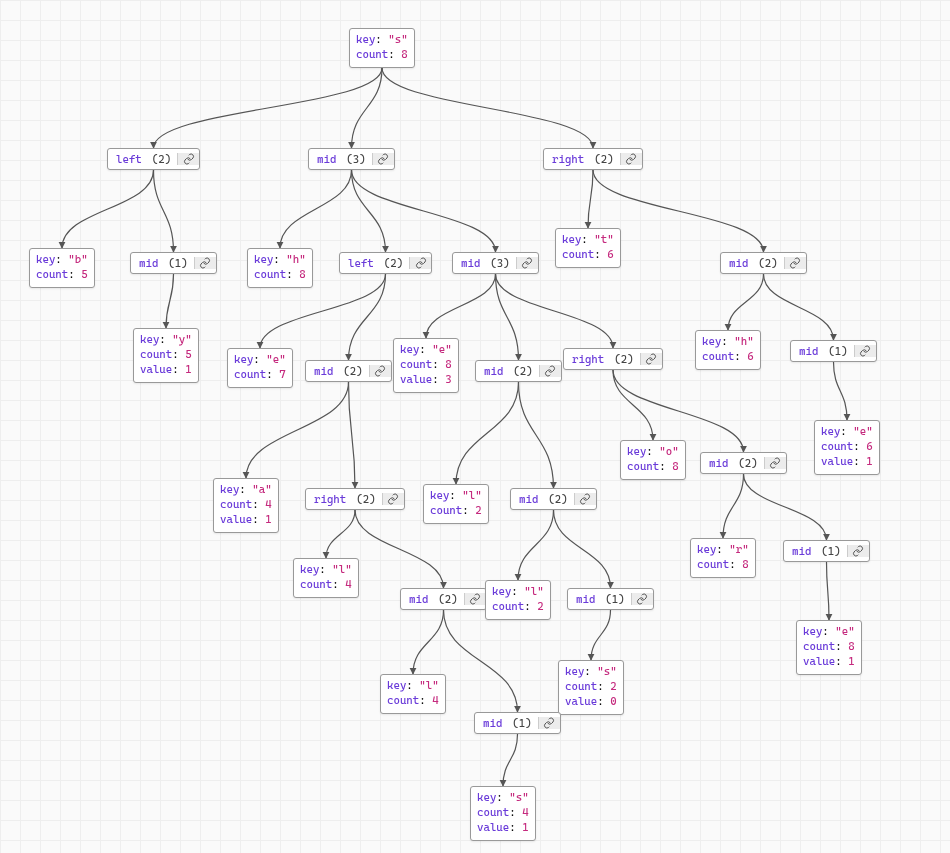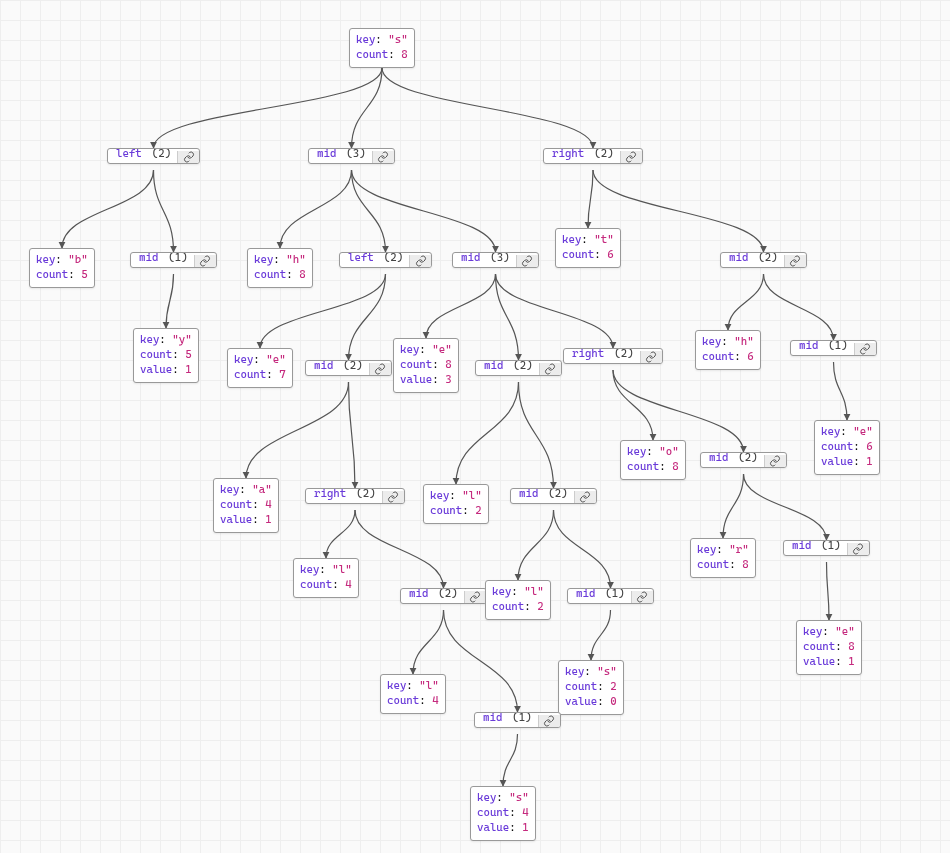--- a/index.html
+++ b/index.html
@@ -31,26 +31,26 @@
     box-shadow: 0 1px 2px rgba(0,0,0,.08);
     white-space: nowrap;
   }
   .node .k   { color: #6a3bd9; }
   .node .str { color: #c52a7e; }
   .node .num { color: #c52a7e; }
 
   .pill {
     position: absolute;
     display: flex;
-    align-items: flex-end;
+    align-items: center;
     background: #fff;
     border: 1px solid #999;
     border-radius: 3px;
     box-shadow: 0 1px 2px rgba(0,0,0,.08);
-    height: 16px;
+    height: 22px;
     overflow: hidden;
   }
   .pill .label {
     padding: 3px 8px 3px 8px;
     color: #6a3bd9;
     font-weight: 500;
   }
   .pill .count {
     padding: 3px 6px 3px 2px;
     color: #444;

